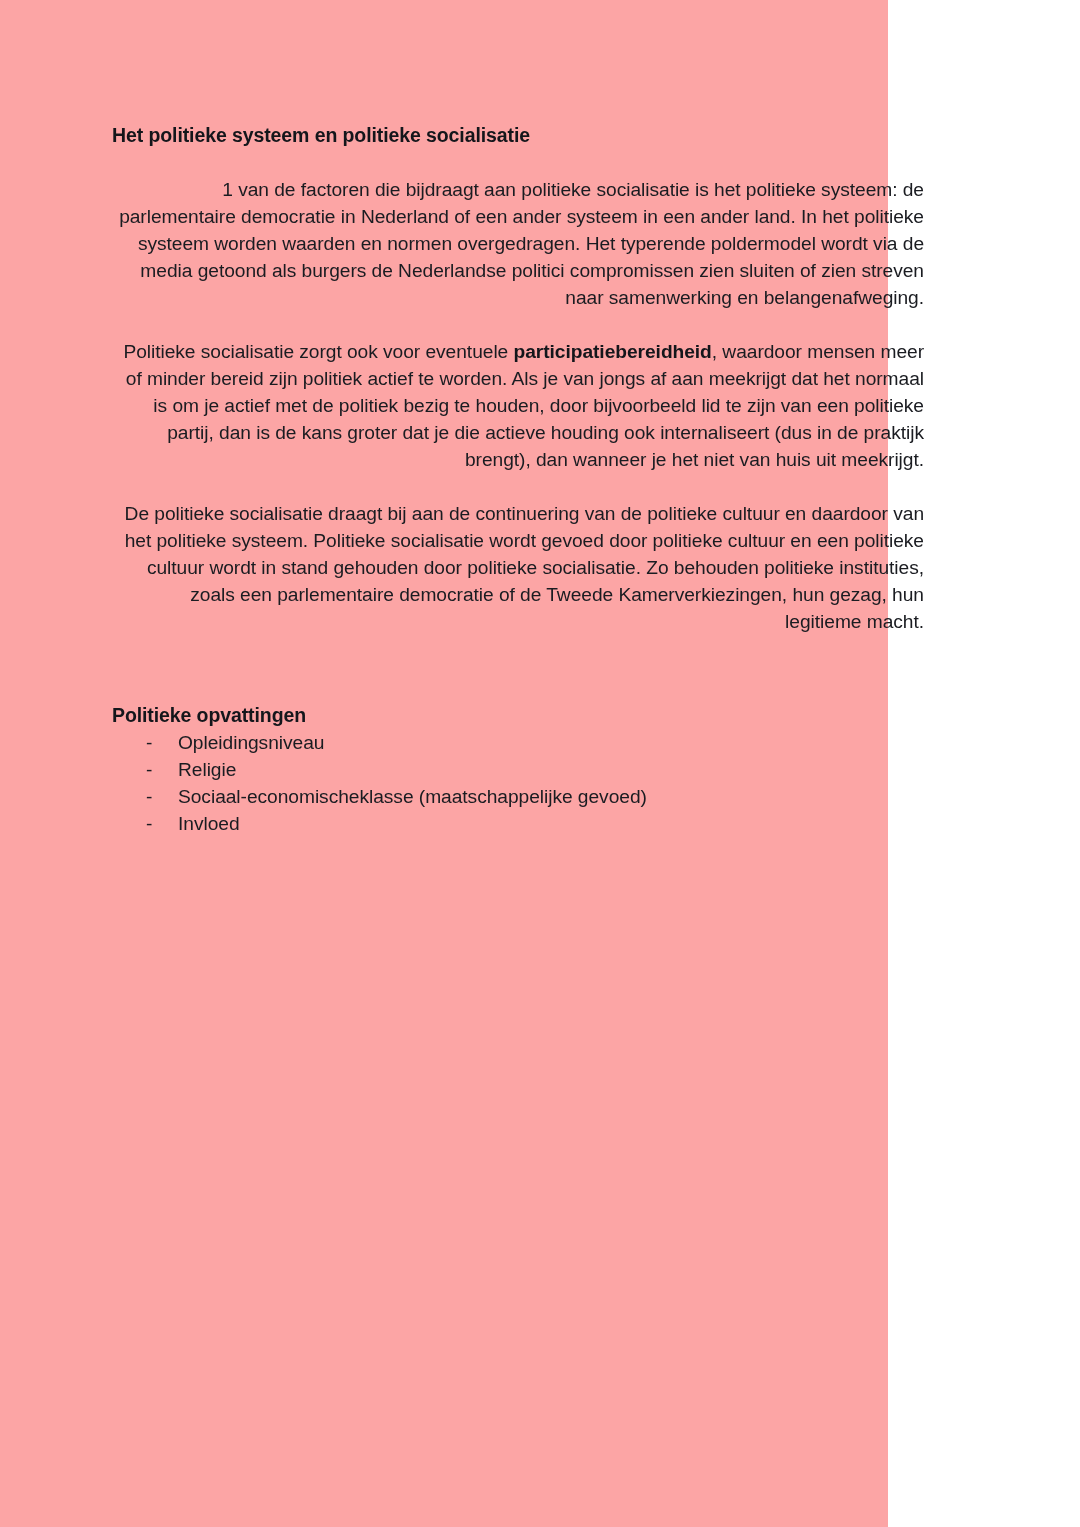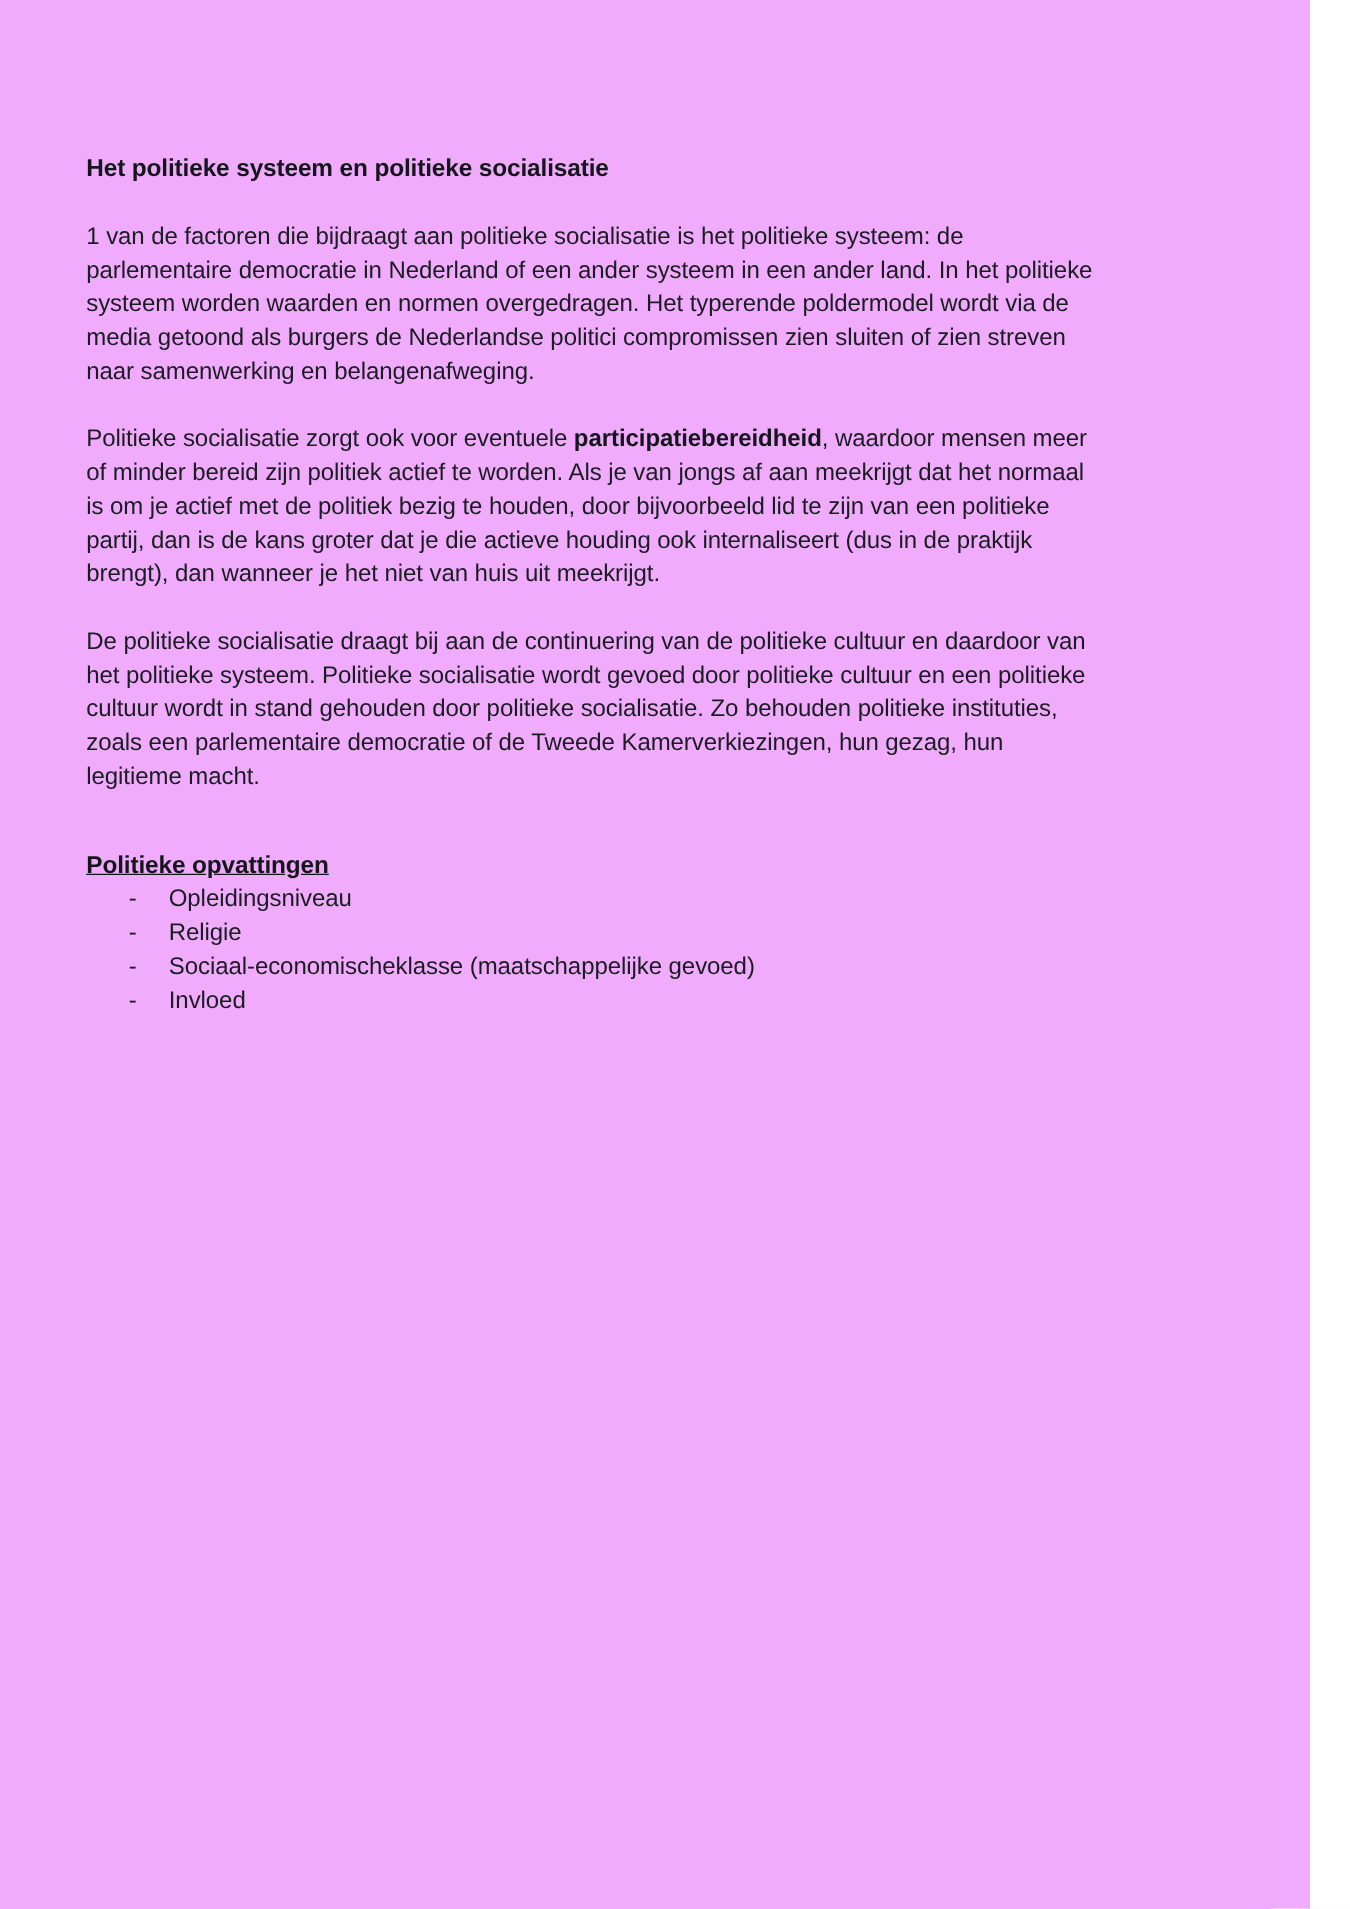--- a/index.html
+++ b/index.html
@@ -12,53 +12,52 @@
     width: 1080px;
     height: 1527px;
     overflow: hidden;
     font-family: "Liberation Sans", "DejaVu Sans", sans-serif;
     color: #15171c;
     -webkit-font-smoothing: antialiased;
   }
 
   .page {
     position: relative;
-    width: 1048px;
+    width: 888px;
     height: 1527px;
-    background: #f0abfc;
+    background: #fca5a5;
     box-sizing: border-box;
-    padding: 122px 140px 0 69px;
+    padding: 122px 140px 0 112px;
   }
 
   .doc-body {
     width: 812px;
   }
 
   h2.section-heading {
     font-size: 19.5px;
     line-height: 27px;
     font-weight: 700;
     letter-spacing: -0.1px;
     margin: 0;
     color: #14161b;
   }
 
   h2.section-heading.second {
-    margin-top: 44px;
-    text-decoration: underline;
+    margin-top: 67px;
   }
 
   p.para {
     font-size: 19.2px;
     line-height: 27px;
     font-weight: 400;
     letter-spacing: -0.05px;
     margin: 0;
     color: #1a1c21;
-    text-align: left;
+    text-align: right;
   }
 
   p.para.gap-top {
     margin-top: 27px;
   }
 
   p.para strong {
     font-weight: 700;
     color: #14161b;
   }

